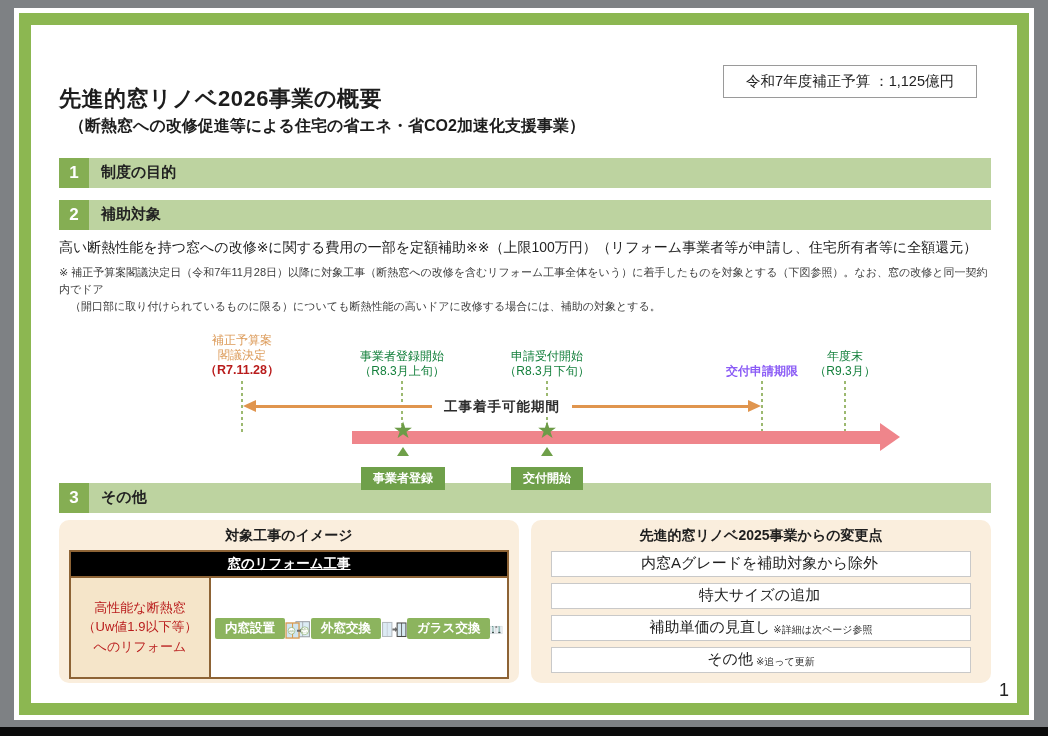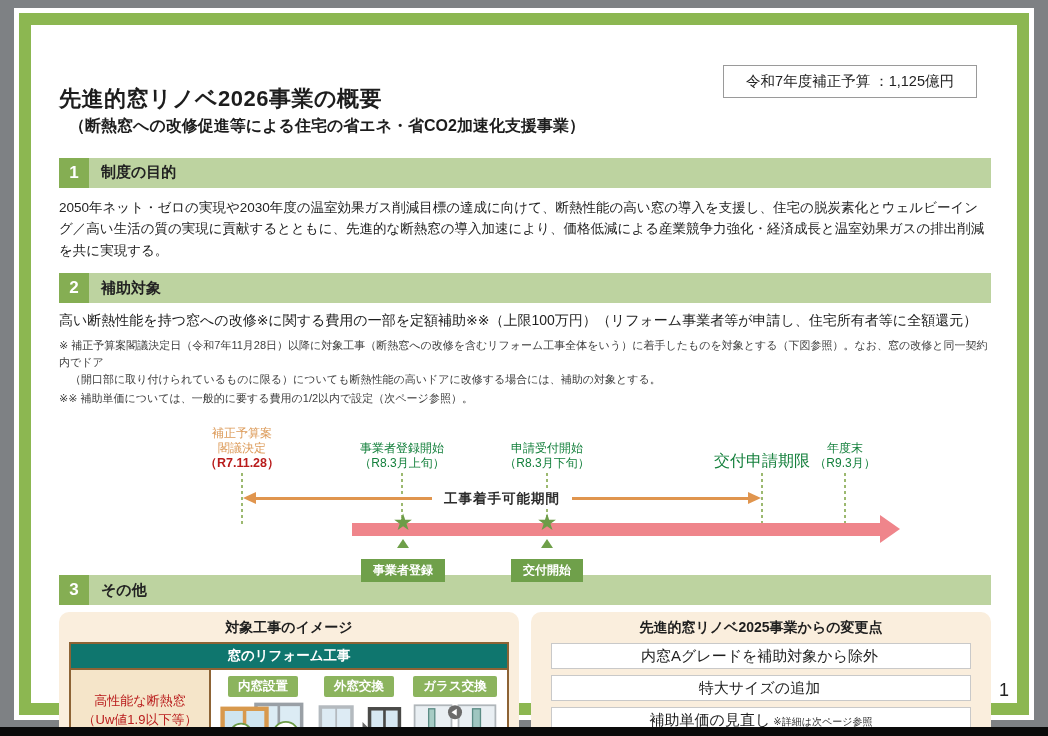--- a/index.html
+++ b/index.html
@@ -62,21 +62,21 @@
     position: absolute; top: 0; transform: translateX(-50%);
     display: flex; flex-direction: column; justify-content: flex-end; align-items: center;
     height: 56px; text-align: center; white-space: pre-line; line-height: 1.25;
   }
   .ms-label { font-size: 12px; }
   .ms-date { font-size: 12.5px; font-weight: bold; }
   .ms-orange .ms-label { color: #dc9a58; }
   .ms-orange .ms-date { color: #b91c1c; }
   .ms-green .ms-label, .ms-green .ms-date { color: #15803d; font-weight: normal; text-align: right; }
   .ms-green .ms-date { font-size: 12px; }
-  .ms-deadline .ms-label { color: #15803d; font-weight: normal; font-size: 16px; }
+  .ms-deadline .ms-label { color: #8b5cf6; font-weight: bold; font-size: 12px; }
   .ms-deadline .ms-date { color: #de8f3e; font-size: 10.5px; font-weight: bold; line-height: 1.3; }
   .dotline {
     position: absolute; top: 58px; height: 52px; width: 2px;
     background-image: repeating-linear-gradient(to bottom, #9cb970 0 3px, transparent 3px 6px);
   }
   .work-arrow { position: absolute; top: 82px; height: 3px; background: #e0954e; }
   .work-arrow:before, .work-arrow:after {
     content: ""; position: absolute; top: -5px; width: 0; height: 0;
     border-top: 6.5px solid transparent; border-bottom: 6.5px solid transparent;
   }
@@ -108,29 +108,29 @@
   .sec3-band { margin-top: 4px; }
 
   
   .panels { display: flex; gap: 12px; margin-top: 7px; }
   .panel { background: #faeedd; border-radius: 10px; padding: 7px 10px 9px; }
   .panel-title { text-align: center; font-size: 14px; font-weight: bold; color: #1e1e1e; margin-bottom: 5px; }
   .left-panel { width: 464px; height: 163px; }
   .right-panel { width: 468px; height: 163px; }
 
   .works-table { border: 2px solid #8d6335; background: #fff; }
-  .works-head { background: #0f766e; color: #fff; text-align: center; font-size: 13.5px; font-weight: bold; padding: 3px 0; }
+  .works-head { background: #000000; color: #fff; text-align: center; font-size: 13.5px; font-weight: bold; padding: 3px 0; text-decoration: underline; }
   .works-body { display: flex; border-top: 2px solid #8d6335; height: 101px; }
   .works-left {
     width: 140px; flex: 0 0 140px; background: #f5e5c9; border-right: 2px solid #8d6335;
     display: flex; align-items: center; justify-content: center; text-align: center;
     font-size: 13px; color: #b91c1c; white-space: pre-line; line-height: 1.5;
   }
   .works-methods { flex: 1; display: flex; justify-content: space-around; padding: 6px 4px 4px; }
-  .method { display: flex; flex-direction: column; align-items: center; width: 96px; }
+  .method { display: flex; flex-direction: row; align-items: center; width: 96px; }
   .badge { background: #8cb45e; color: #fff; font-size: 12.5px; font-weight: bold; padding: 2px 10px; border-radius: 2px; white-space: nowrap; }
   .method svg { margin-top: 3px; }
 
   .chg-row {
     background: #fff; border: 1px solid #c9c9c9; height: 26px; margin: 6px 10px 0;
     display: flex; align-items: center; justify-content: center; font-size: 15px; color: #1e1e1e;
   }
   .chg-note { font-size: 10px; color: #333; margin-left: 3px; padding-top: 4px; }
 
   .page-num { position: absolute; right: 8px; bottom: 2px; font-size: 18px; color: #222; }
@@ -146,30 +146,28 @@
         <div class="doc-title">先進的窓リノベ2026事業の概要</div>
         <div class="doc-subtitle">（断熱窓への改修促進等による住宅の省エネ・省CO2加速化支援事業）</div>
       </div>
       <div class="budget-box">令和7年度補正予算 ：1,125億円</div>
     </div>
 
     <div class="band sec1-band">
       <div class="num">1</div>
       <div class="band-title">制度の目的</div>
     </div>
-    <div class="sec1-body">2050年ネット・ゼロの実現や2030年度の温室効果ガス削減目標の達成に向けて、断熱性能の高い窓の導入を支援し、住宅の脱炭素化とウェルビーイング／高い生活の質の実現に貢献するとともに、先進的な断熱窓の導入加速により、価格低減による産業競争力強化・経済成長と温室効果ガスの排出削減を共に実現する。</div>
 
     <div class="band sec2-band">
       <div class="num">2</div>
       <div class="band-title">補助対象</div>
     </div>
     <div class="sec2-lead">高い断熱性能を持つ窓への改修※に関する費用の一部を定額補助※※（上限100万円）（リフォーム事業者等が申請し、住宅所有者等に全額還元）</div>
     <div class="note note1">※ 補正予算案閣議決定日（令和7年11月28日）以降に対象工事（断熱窓への改修を含むリフォーム工事全体をいう）に着手したものを対象とする（下図参照）。なお、窓の改修と同一契約内でドア
 　（開口部に取り付けられているものに限る）についても断熱性能の高いドアに改修する場合には、補助の対象とする。</div>
-    <div class="note note2">※※ 補助単価については、一般的に要する費用の1/2以内で設定（次ページ参照）。</div>
 
     <div class="timeline">
       <div class="milestone ms-orange" style="left:183px">
         <div class="ms-label">補正予算案
 閣議決定</div>
         <div class="ms-date">（R7.11.28）</div>
       </div>
       <div class="milestone ms-green" style="left:343px">
         <div class="ms-label">事業者登録開始</div>
         <div class="ms-date">（R8.3月上旬）</div>

